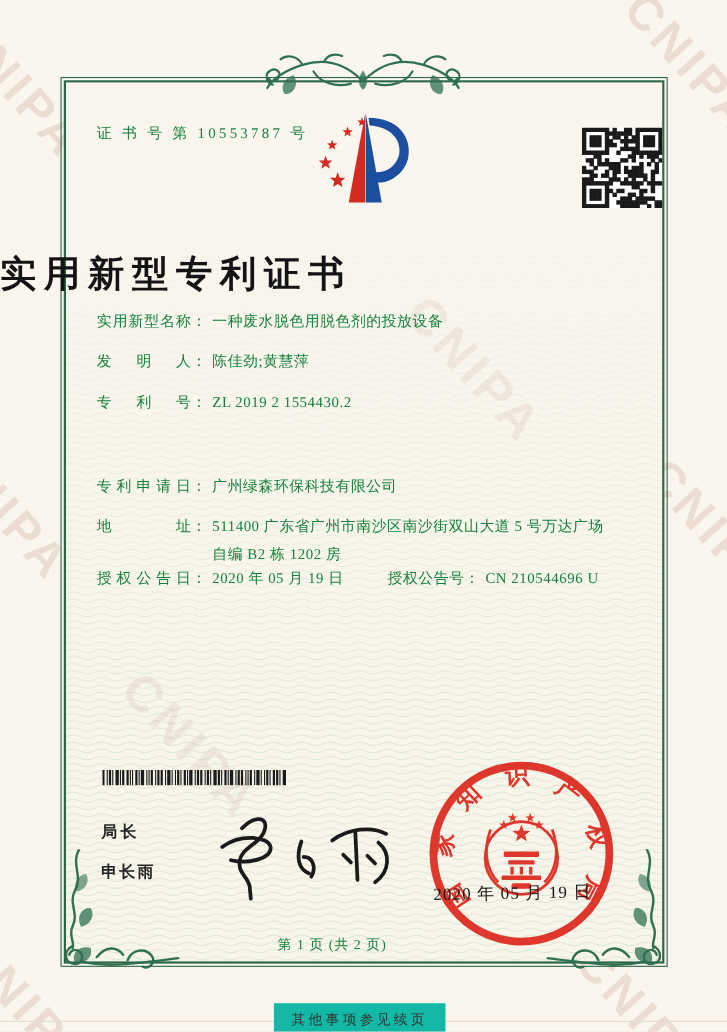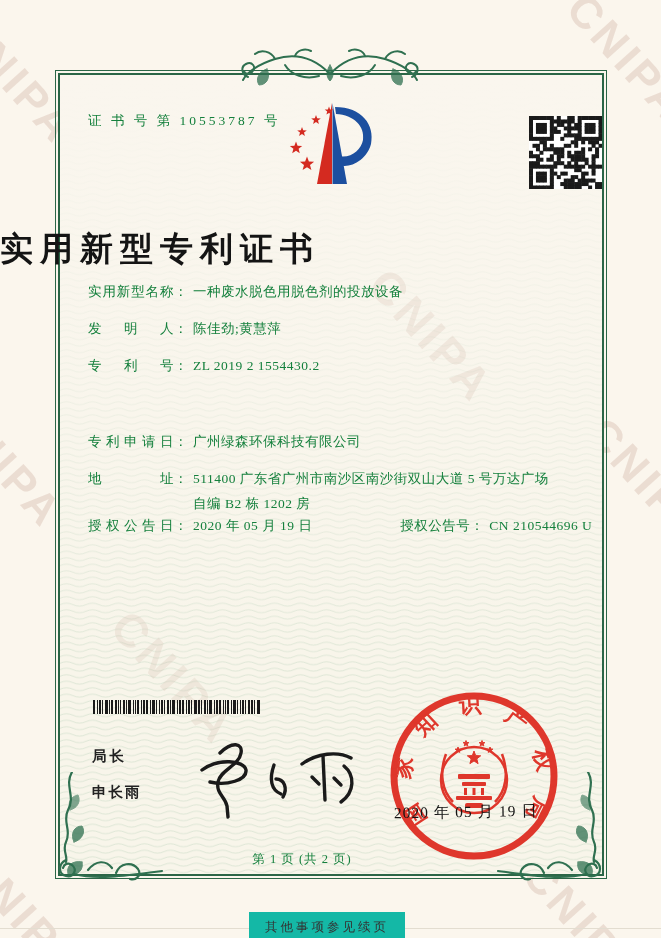--- a/index.html
+++ b/index.html
@@ -23,21 +23,21 @@
   .orn{z-index:4;}
   
   .txt{color:#15803d;z-index:5;}
   #cert-no{left:88px;top:112px;font-size:13.5px;letter-spacing:3px;}
   #title{left:0;top:199px;width:616px;text-align:left;font-size:33px;font-weight:bold;
          letter-spacing:7px;color:#141414;margin-top:28px;}
   .frow{left:88px;font-size:13.5px;letter-spacing:0.5px;white-space:nowrap;}
   .flabel{display:inline-block;width:86px;text-align:justify;text-align-last:justify;vertical-align:top;}
   .fval{margin-left:5px;}
   .addr2{margin-left:105px;display:block;margin-top:7px;}
-  .pair2{margin-left:84px;}
+  .pair2{margin-left:36px;}
   #paras{left:88px;top:540px;width:490px;font-size:13.5px;line-height:21px;
          text-align:justify;letter-spacing:0.4px;color:#222;}
   #paras p{margin:0;text-indent:2em;}
   #sig-title{left:92px;top:747px;font-family:"Liberation Sans",sans-serif;
              font-size:14.5px;letter-spacing:3px;color:#222;font-weight:bold;}
   #sig-name{left:92px;top:783px;font-family:"Liberation Sans",sans-serif;
             font-size:14.5px;letter-spacing:2px;color:#222;font-weight:bold;}
   #seal-date{left:394px;top:802px;font-size:15.5px;letter-spacing:1px;color:#141414;
              z-index:7;transform:rotate(-1deg);}
   #page-num{left:0;top:851px;width:604px;text-align:center;font-size:12.5px;letter-spacing:1px;z-index:6;}

